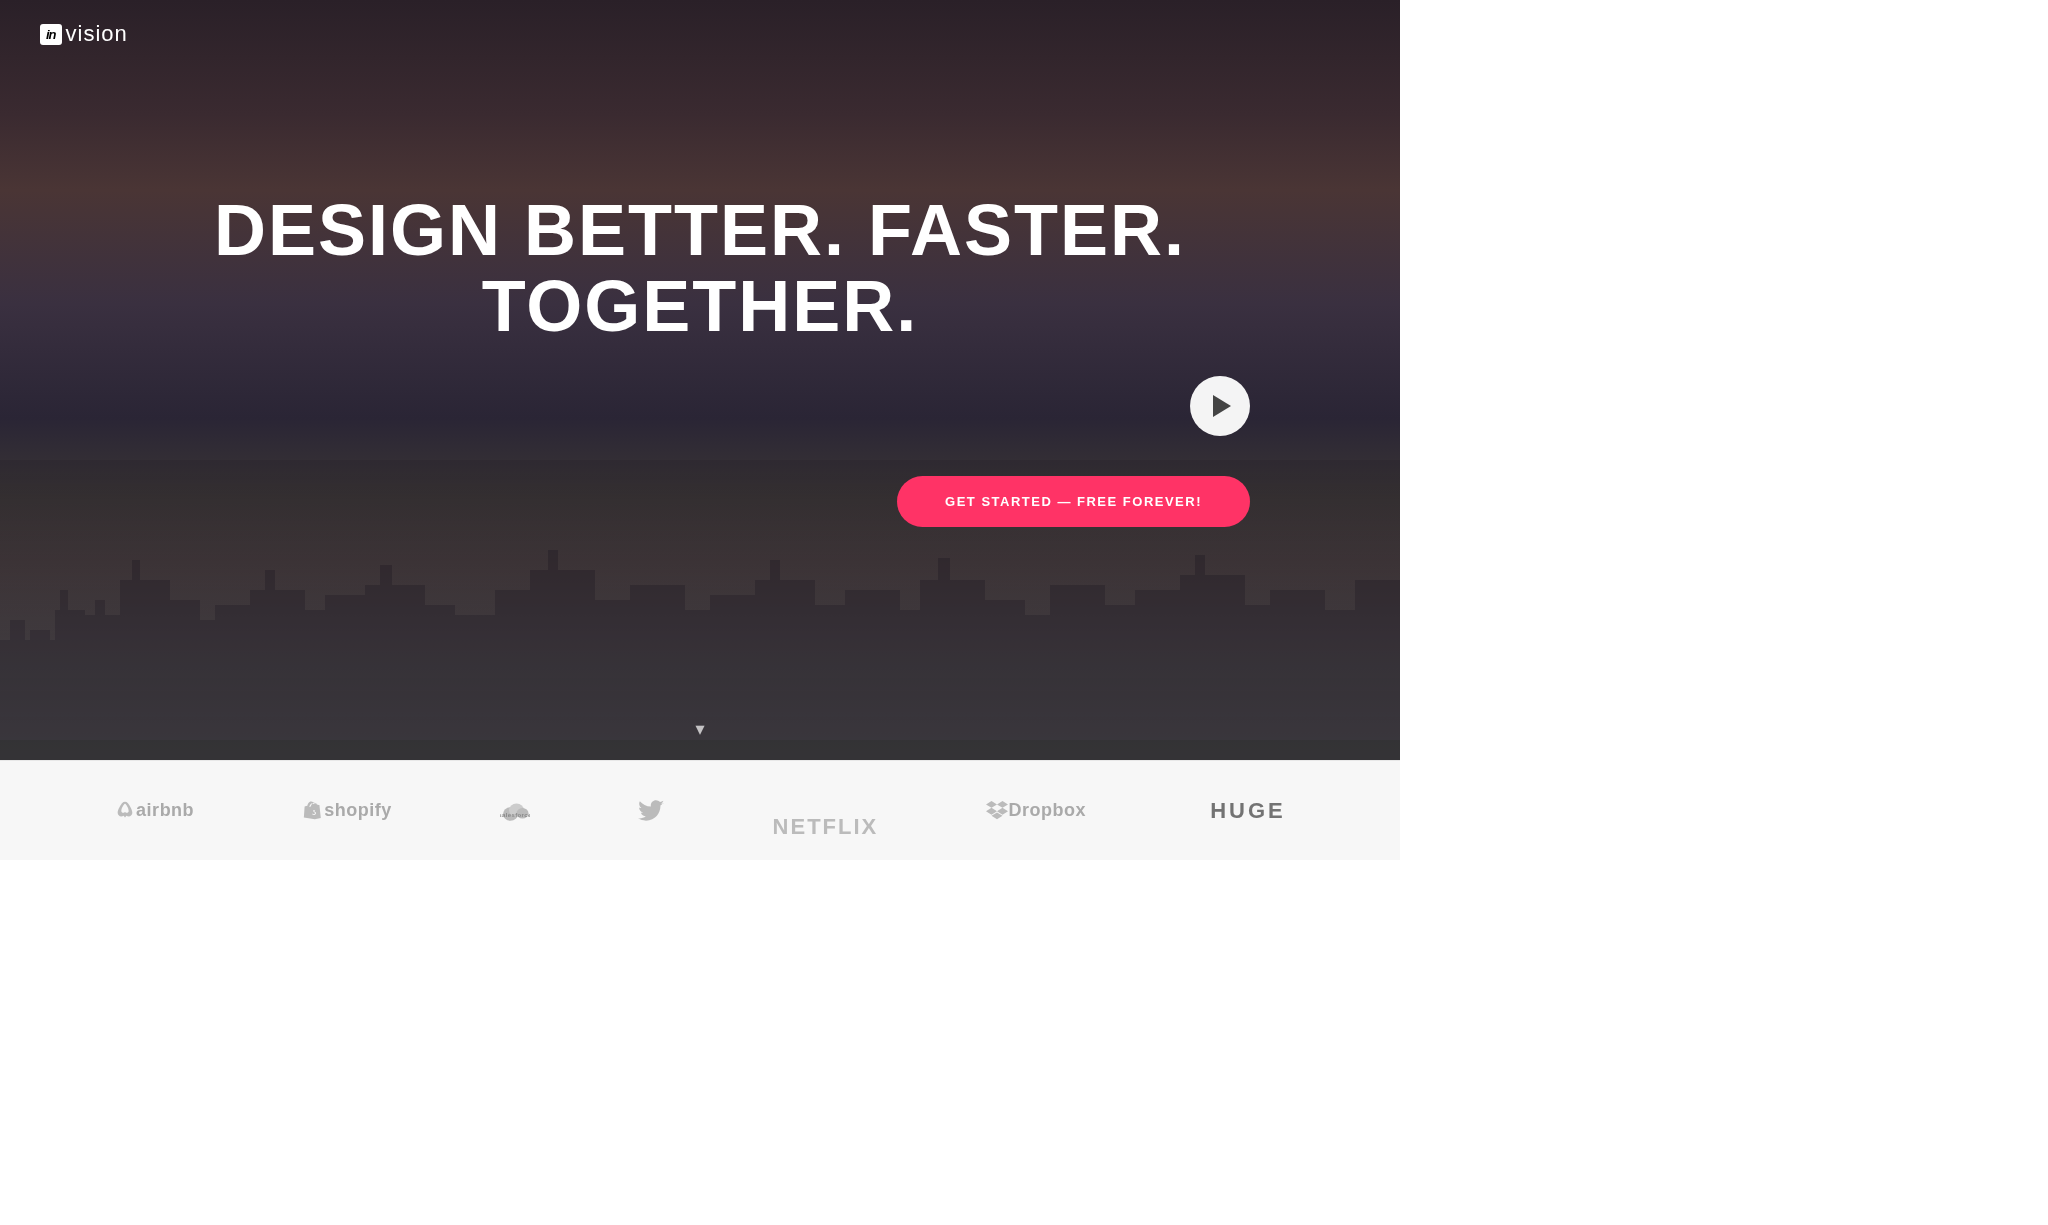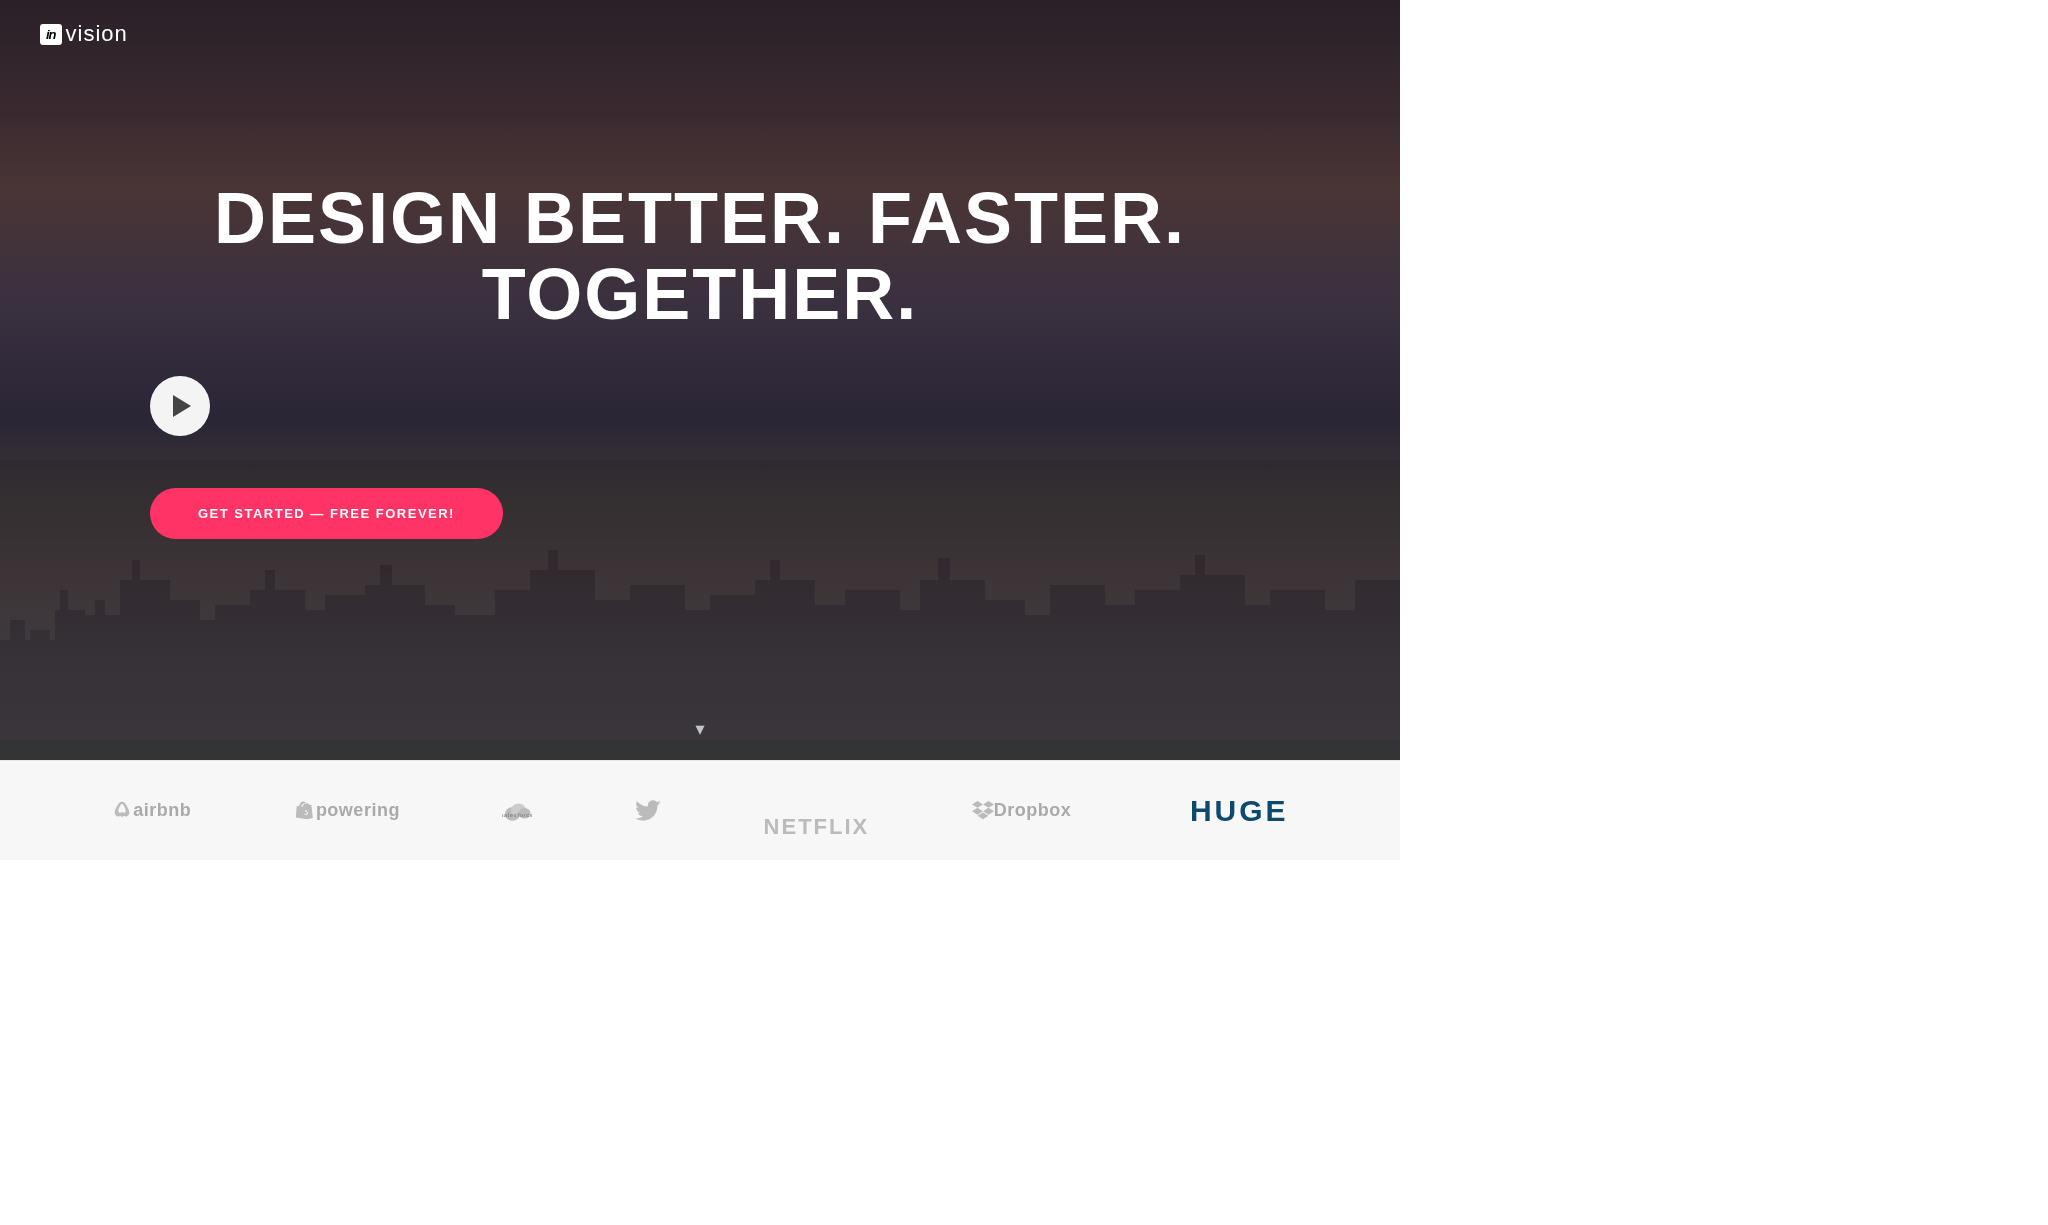--- a/index.html
+++ b/index.html
@@ -116,22 +116,22 @@
       right: 0;
       height: 300px;
       opacity: 0.55;
     }
 
     .hero-content {
       position: relative;
       z-index: 2;
       display: flex;
       flex-direction: column;
-      align-items: flex-start;
-      gap: 36px;
+      align-items: flex-end;
+      gap: 24px;
       margin-top: -40px;
     }
 
     .hero-title {
       color: #ffffff;
       font-size: 72px;
       font-weight: 900;
       letter-spacing: 2px;
       text-transform: uppercase;
       line-height: 1.05;
@@ -219,24 +219,24 @@
 
     .brand-logo.netflix {
       font-size: 22px;
       font-weight: 900;
       letter-spacing: 2px;
       color: #bbb;
       margin-top: 32px;
     }
 
     .brand-logo.huge {
-      font-size: 30px;
+      font-size: 22px;
       font-weight: 900;
       letter-spacing: 3px;
-      color: #0c4a6e;
+      color: #737373;
       margin-left: 16px;
     }
   </style>
 </head>
 <body>
 
 <nav class="navbar">
   <div class="logo">
     <span class="logo-box">in</span>
     <span class="logo-text">vision</span>
@@ -327,21 +327,21 @@
     <svg width="22" height="22" viewBox="0 0 24 24">
       <path d="M12 2C9.5 2 8 4.5 8 4.5S4 10 4 14c0 2.2 1.8 4 4 4 .9 0 1.8-.3 2.5-.8L12 19l1.5-1.8c.7.5 1.6.8 2.5.8 2.2 0 4-1.8 4-4 0-4-4-9.5-4-9.5S14.5 2 12 2zm0 2c.8 0 1.5 1.5 1.5 1.5S16 9 16 12c0 1.1-.9 2-2 2-.5 0-1-.2-1.4-.5L12 12.8l-.6.7c-.4.3-.9.5-1.4.5-1.1 0-2-.9-2-2 0-3 2.5-6.5 2.5-6.5S11.2 4 12 4z"></path>
     </svg>
     <span>airbnb</span>
   </div>
 
   <div class="brand-logo">
     <svg width="22" height="22" viewBox="0 0 24 24">
       <path d="M15.5 3.5c-.1 0-.2 0-.3.1-.1 0-1.9.4-1.9.4-.4-1.2-1.2-2-2.1-2-.1 0-.2 0-.3 0-.3-.4-.7-.5-1-.5-2.5 0-3.7 3.1-4.1 4.7l-2.2.7c-.7.2-.7.2-.8.9L2 19l12 2 6.5-1.4L19 5.5c-.5-.1-3.3-.4-3.5-2zm-2.2.7l-1.5.5c.3-1.1.8-2.1 1.5-2.5v2zm-1.7-.6c.1 0 .2 0 .2.1-.9.4-1.9 1.7-2.2 3.5l-1.7.5c.5-1.7 1.5-4.1 3.7-4.1zm.7 8.4c.3.2 1 .4 1.7.7 1 .4 1.3 1 1.3 1.6 0 1.2-.8 2-2 2-.7 0-1.4-.2-2-.5v-1.2c.6.4 1.3.6 1.9.6.6 0 1-.3 1-.8 0-.4-.2-.7-.8-1-.3-.2-.7-.4-1-.5v-2c.6 0 1.1.2 1.5.4v1.2c-.4-.3-.9-.5-1.5-.5-.5 0-.9.3-.9.7 0 .3.2.5.8.8z"></path>
     </svg>
-    <span>powering</span>
+    <span>shopify</span>
   </div>
 
   <div class="brand-logo">
     <svg width="30" height="22" viewBox="0 0 40 28">
       <ellipse cx="14" cy="18" rx="10" ry="9" fill="#bbb"></ellipse>
       <ellipse cx="22" cy="13" rx="10" ry="9" fill="#ccc"></ellipse>
       <ellipse cx="30" cy="17" rx="8" ry="7" fill="#bbb"></ellipse>
       <text x="20" y="22" text-anchor="middle" font-size="8" fill="#888" font-weight="700">salesforce</text>
     </svg>
   </div>

